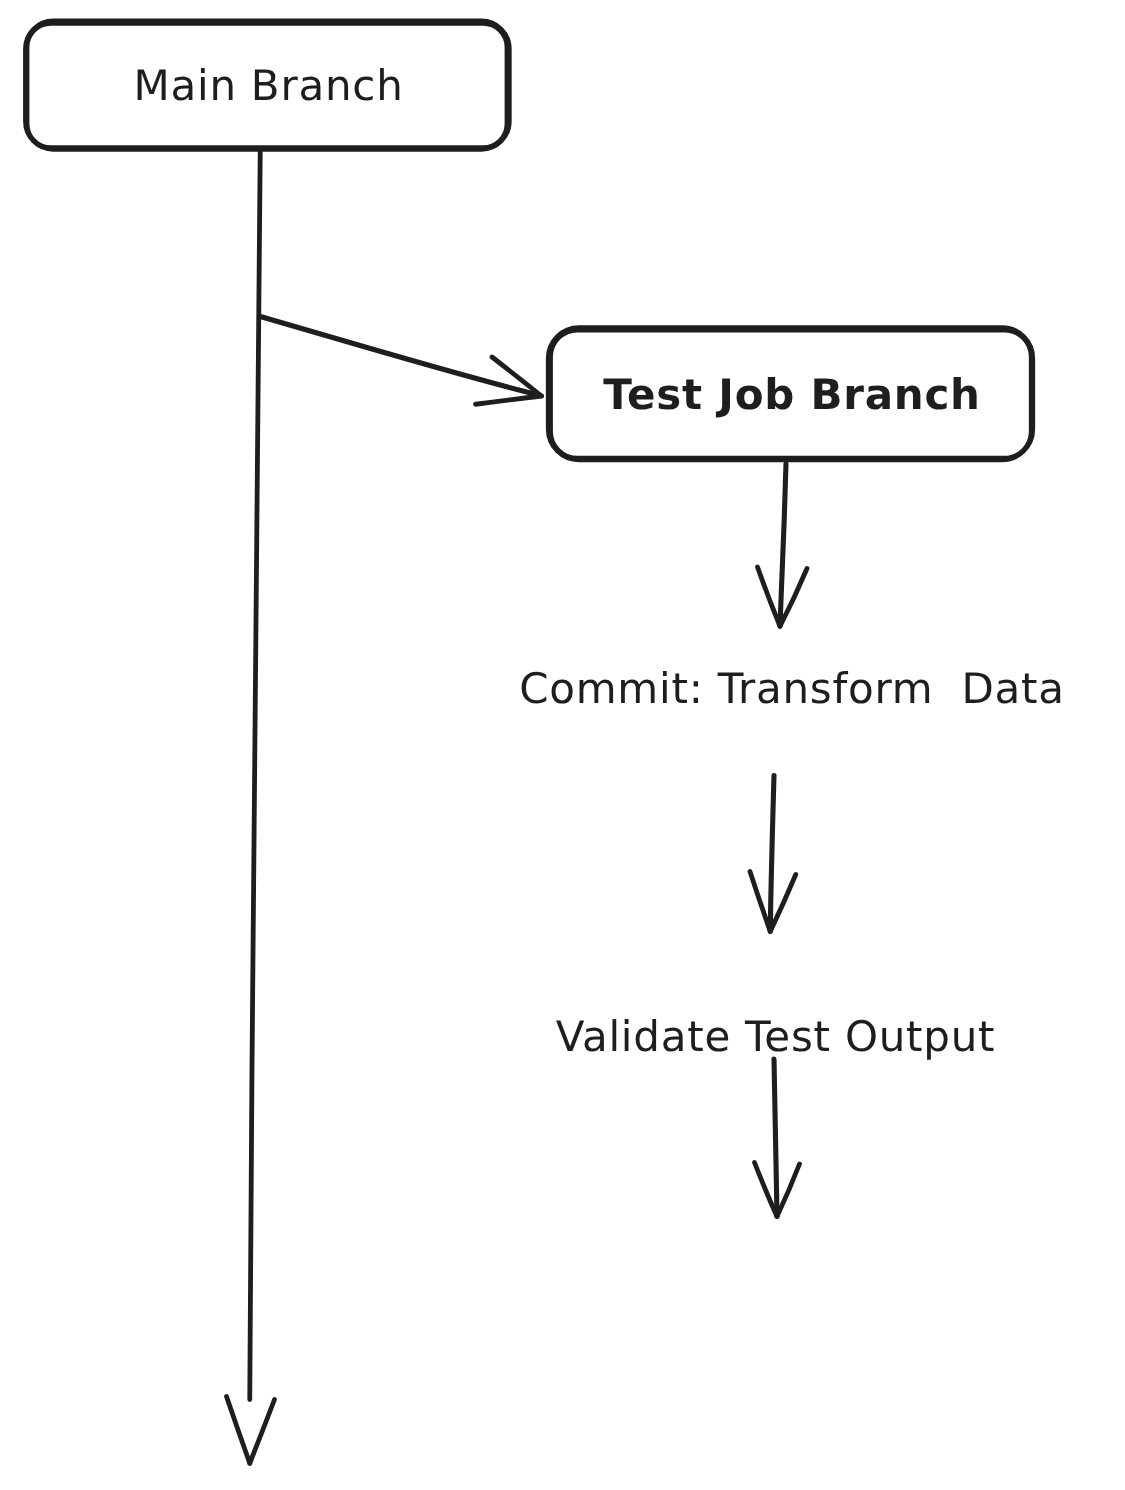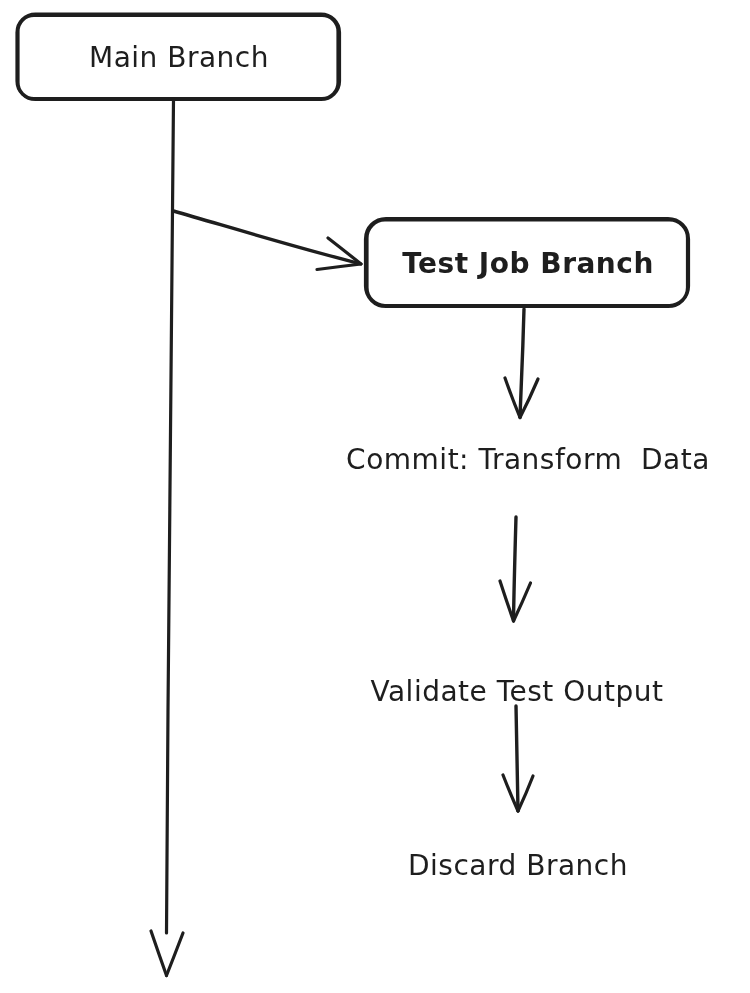--- a/index.html
+++ b/index.html
@@ -95,15 +95,14 @@
   </svg>
 
   <div class="node-label label-main">Main Branch</div>
 
   <div class="node-label label-testjob">Test Job Branch</div>
 
   <div class="node-label label-commit">Commit: Transform  Data</div>
 
   <div class="node-label label-validate">Validate Test Output</div>
 
-  <div class="node-label label-discard">Discard Branch</div>
 
 </div>
 
 </body></html>

